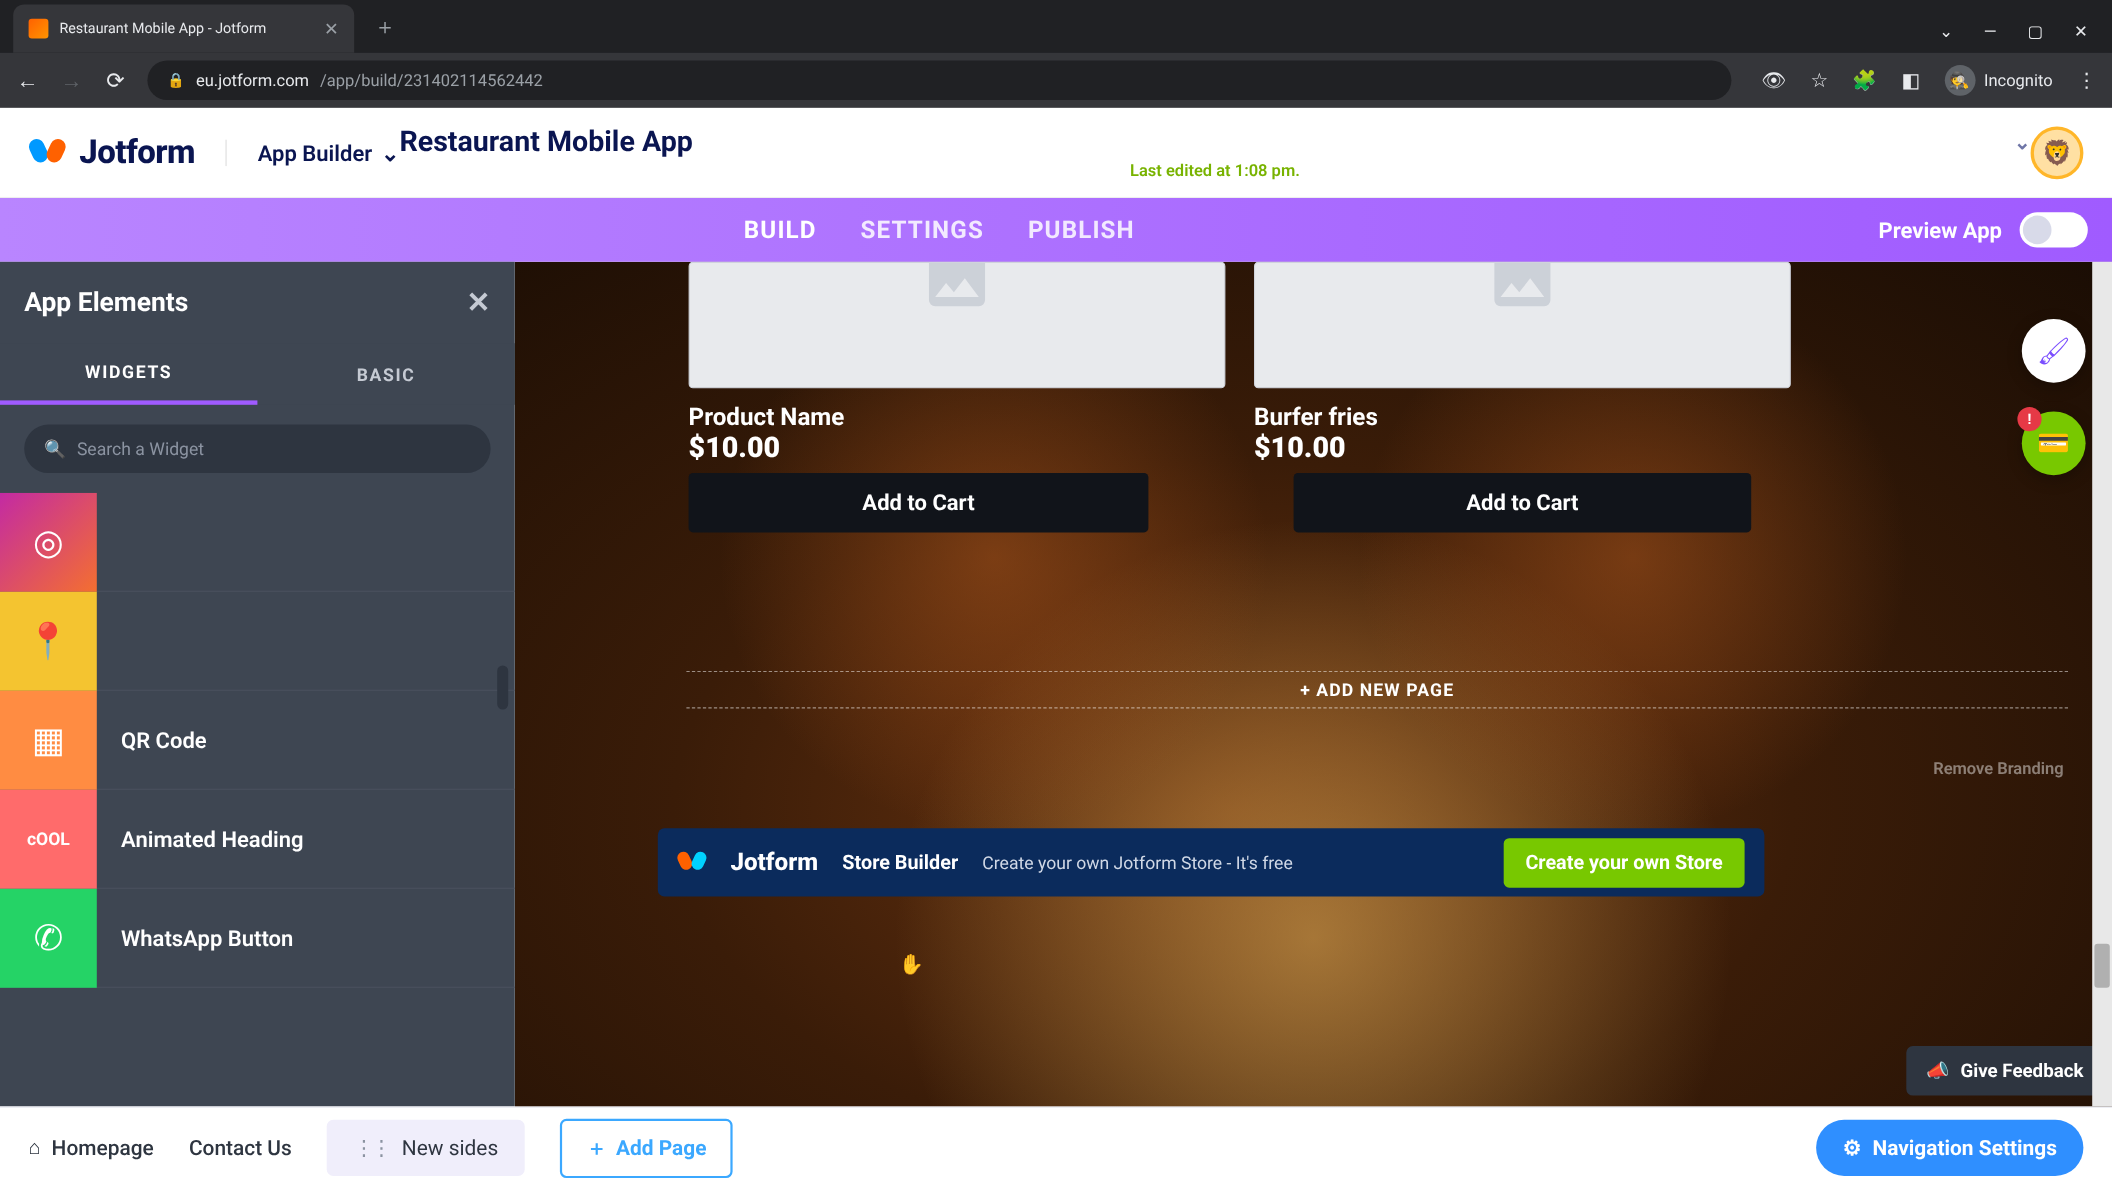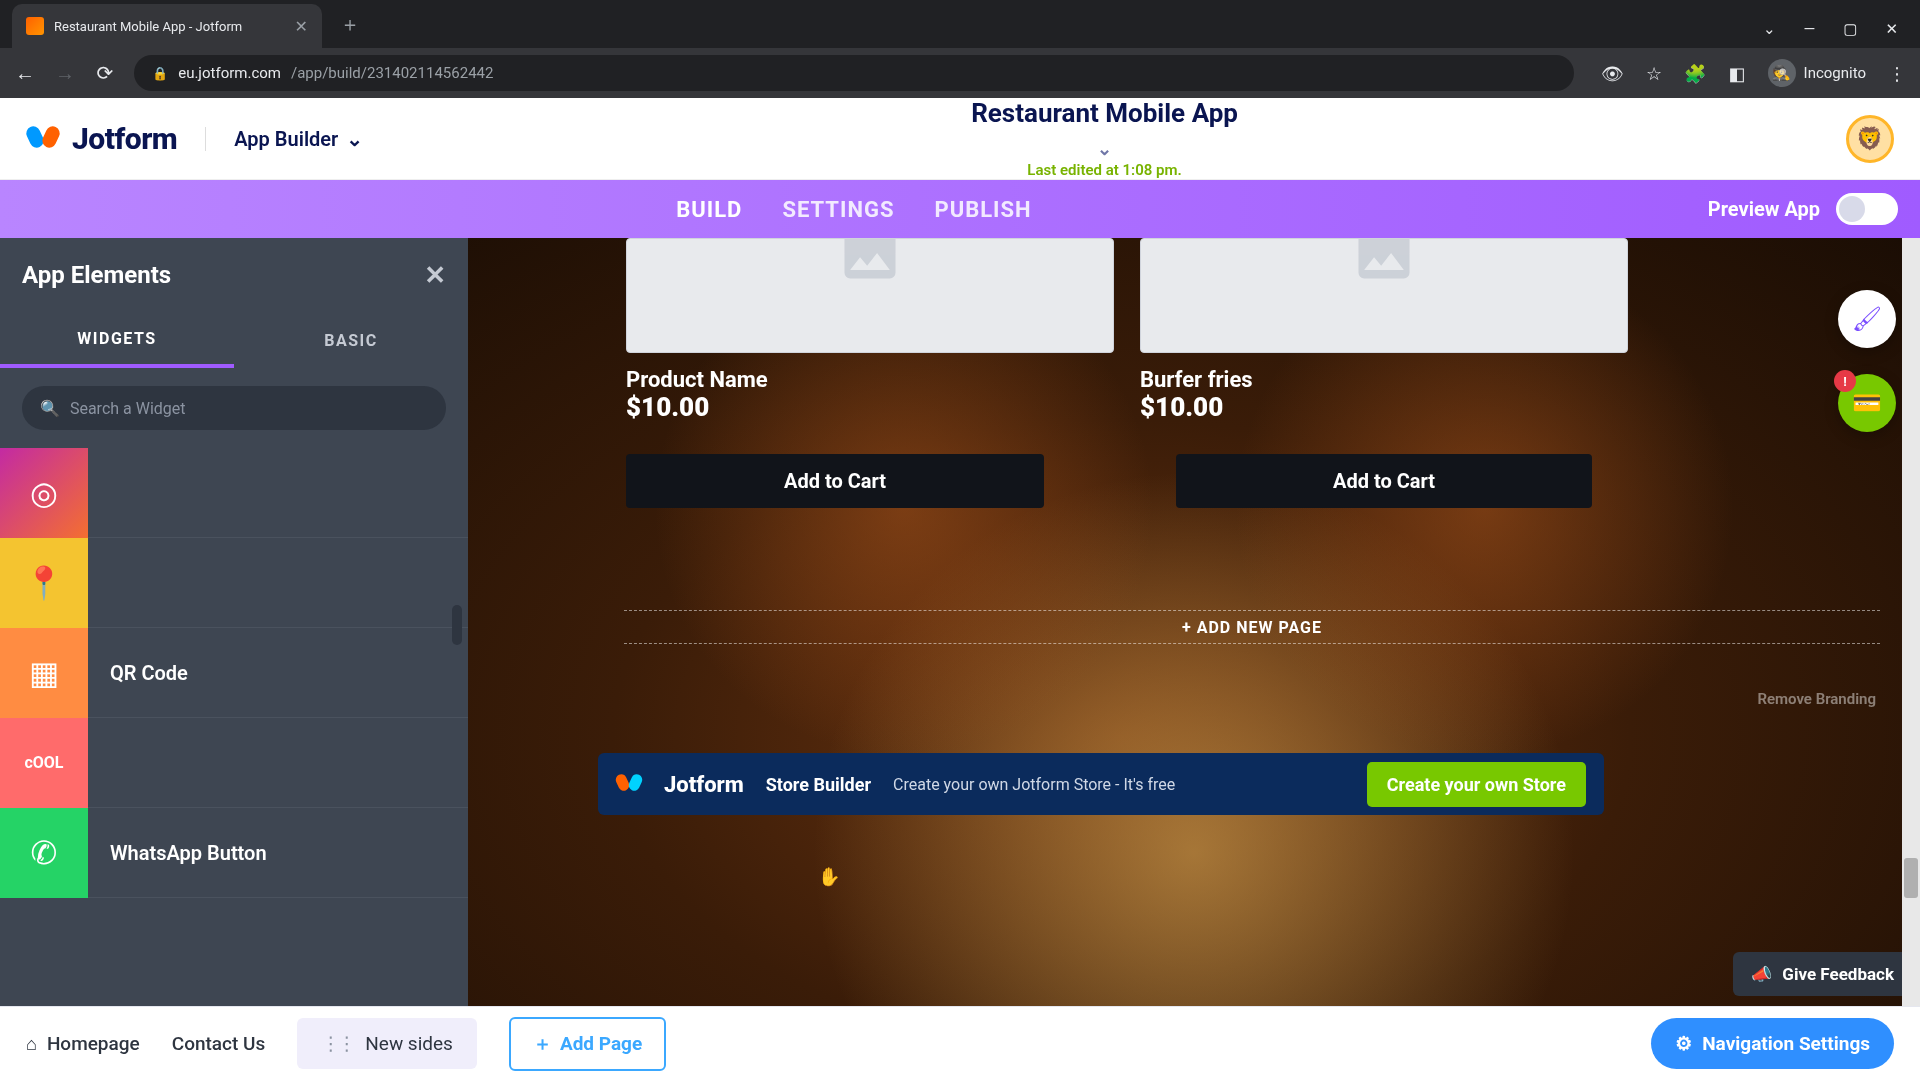--- a/index.html
+++ b/index.html
@@ -31,21 +31,21 @@
 
 
 .topbar { height:82px; display:flex; align-items:center; padding:0 26px; border-bottom:1px solid #eee; }
 .logo-wrap { display:flex; align-items:center; gap:12px; }
 .logo-mark { width:34px; height:34px; position:relative; }
 .logo-mark::before { content:""; position:absolute; width:14px; height:22px; background:#0099ff; border-radius:7px; transform:rotate(-25deg); left:2px; top:4px; }
 .logo-mark::after { content:""; position:absolute; width:14px; height:22px; background:#ff6100; border-radius:7px; transform:rotate(25deg); right:2px; top:4px; }
 .logo-text { font-size:30px; font-weight:800; color:#0a1551; letter-spacing:-0.5px; }
 .app-builder { margin-left:28px; padding-left:28px; border-left:1px solid #ddd; display:flex; align-items:center; gap:8px; color:#0a1551; font-size:20px; font-weight:600; cursor:pointer; }
 .title-block { flex:1; text-align:center; }
-.title-row { display:flex; align-items:center; justify-content:space-between; gap:10px; font-size:26px; font-weight:700; color:#0a1551;flex-direction:column; }
+.title-row { display:flex; align-items:center; justify-content:space-between; gap:10px; font-size:26px; font-weight:700; color:#0a1551; }
 .title-row .chev { font-size:18px; color:#6f76a7; }
 .last-edited { font-size:15px; color:#78b300; font-weight:600; margin-top:2px; }
 .avatar { width:48px; height:48px; border-radius:50%; border:3px solid #ffb629; background:#ffe0a3; display:flex; align-items:center; justify-content:center; font-size:22px; }
 
 
 .main-tabs { height:58px; background:linear-gradient(90deg,#b985ff,#a05bff); display:flex; align-items:center; }
 .main-tabs-center { flex:1; display:flex; justify-content:center; gap:40px; }
 .main-tab { color:#fff; font-size:22px; font-weight:700; letter-spacing:1px; cursor:pointer; opacity:0.85; }
 .main-tab.active { opacity:1; }
 .preview-wrap { display:flex; align-items:center; gap:16px; padding-right:22px; }
@@ -92,21 +92,21 @@
 }
 .canvas-scroll { position:absolute; right:0; top:0; bottom:0; width:18px; background:#e8e8e8; }
 .canvas-scroll-thumb { position:absolute; right:2px; width:14px; height:40px; background:#b0b0b0; border-radius:3px; top:620px; }
 
 .cards-row { position:absolute; top:0; left:158px; display:flex; gap:26px; }
 .card { width:488px; }
 .card-img { height:115px; background:#e8eaed; border:1px solid #d0d4dc; border-radius:4px; display:flex; align-items:flex-start; justify-content:center; overflow:hidden; }
 .card-img svg { width:68px; height:68px; opacity:0.35; margin-top:-20px; }
 .card-name { margin-top:14px; font-size:22px; font-weight:700; color:#fff; }
 .card-price { font-size:26px; font-weight:900; color:#fff; }
-.add-cart { margin-top:32px; height:54px; background:#11141a; color:#fff; font-size:20px; font-weight:700; display:flex; align-items:center; justify-content:center; border-radius:4px; cursor:pointer; width:416px; margin-left:36px; }
+.add-cart { margin-top:8px; height:54px; background:#11141a; color:#fff; font-size:20px; font-weight:700; display:flex; align-items:center; justify-content:center; border-radius:4px; cursor:pointer; width:416px; margin-left:36px; }
 .card:first-child .add-cart { margin-left:0; width:418px; }
 
 .add-new-page { position:absolute; top:372px; left:156px; right:40px; height:34px; border:1px dashed rgba(255,255,255,0.5); border-left:none; border-right:none; display:flex; align-items:center; justify-content:center; color:#fff; font-size:16px; font-weight:700; letter-spacing:1px; cursor:pointer; }
 
 .remove-branding { position:absolute; right:44px; top:452px; color:rgba(255,255,255,0.45); font-size:15px; font-weight:600; cursor:pointer; }
 
 .promo-bar { position:absolute; top:515px; left:130px; width:1006px; height:62px; background:#0b2b5c; border-radius:6px; display:flex; align-items:center; padding:0 18px; gap:22px; }
 .promo-logo-mark { width:26px; height:26px; position:relative; flex-shrink:0; }
 .promo-logo-mark::before { content:""; position:absolute; width:11px; height:17px; background:#ff6100; border-radius:6px; transform:rotate(-25deg); left:1px; top:3px; }
 .promo-logo-mark::after { content:""; position:absolute; width:11px; height:17px; background:#00d2ff; border-radius:6px; transform:rotate(25deg); right:1px; top:3px; }
@@ -233,20 +233,23 @@
           <div class="widget-icon wi-map">📍</div>
         </div>
         <div class="widget-item">
           <div class="widget-icon wi-qr">▦</div>
           <div class="widget-label-wrap">
               <span class="widget-label">QR Code</span>
             </div>
         </div>
         <div class="widget-item">
           <div class="widget-icon wi-anim">cOOL</div>
+          <div class="widget-label-wrap">
+              <span class="widget-label">Animated Heading</span>
+            </div>
         </div>
         <div class="widget-item">
           <div class="widget-icon wi-wa">✆</div>
           <div class="widget-label-wrap">
               <span class="widget-label">WhatsApp Button</span>
             </div>
         </div>
       </div>
     </div>
     <div class="side-scroll-thumb"></div>

